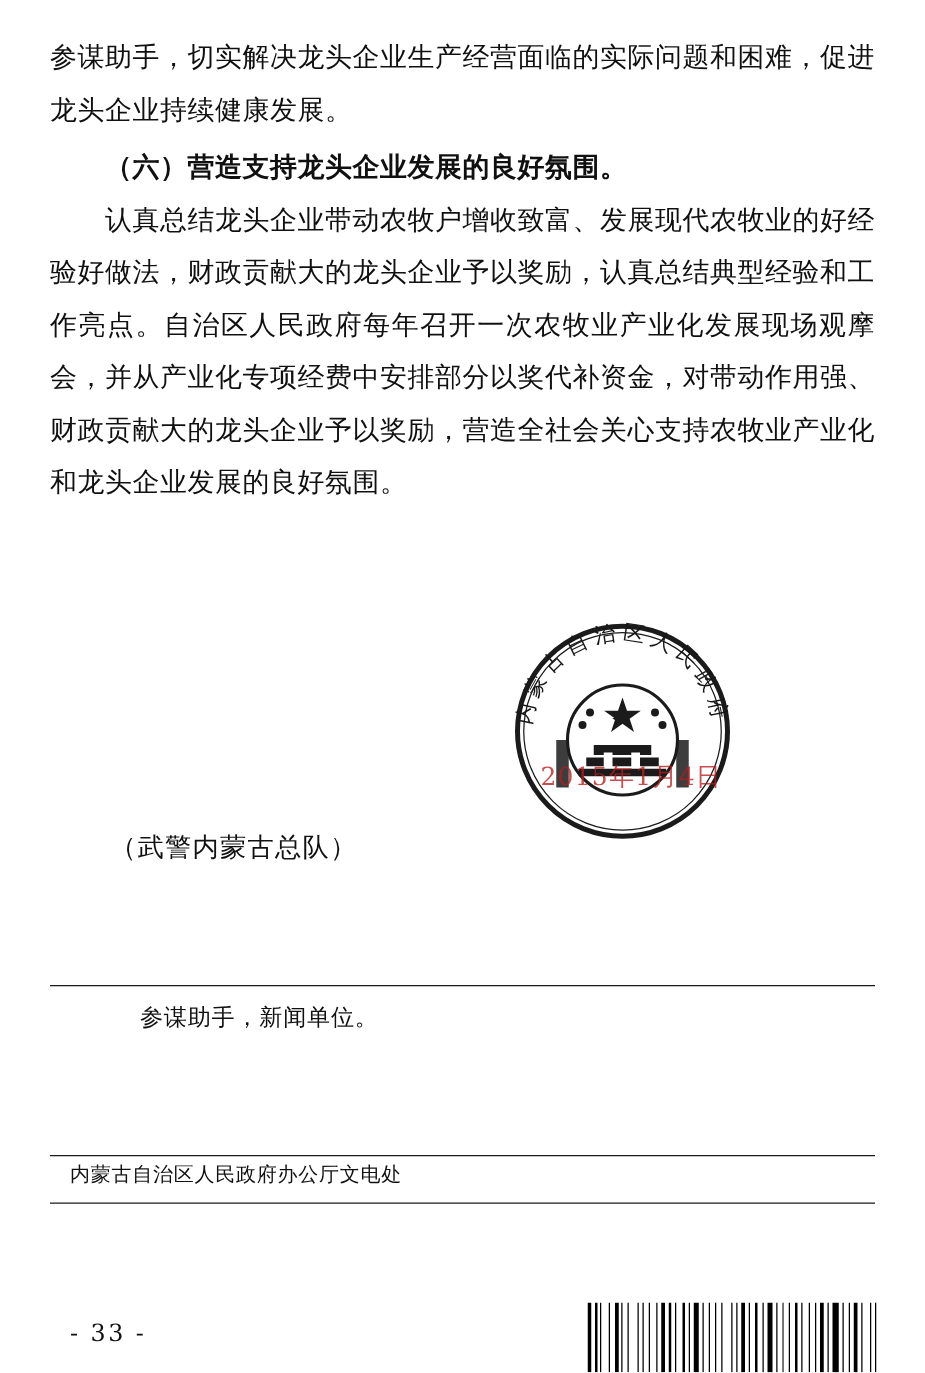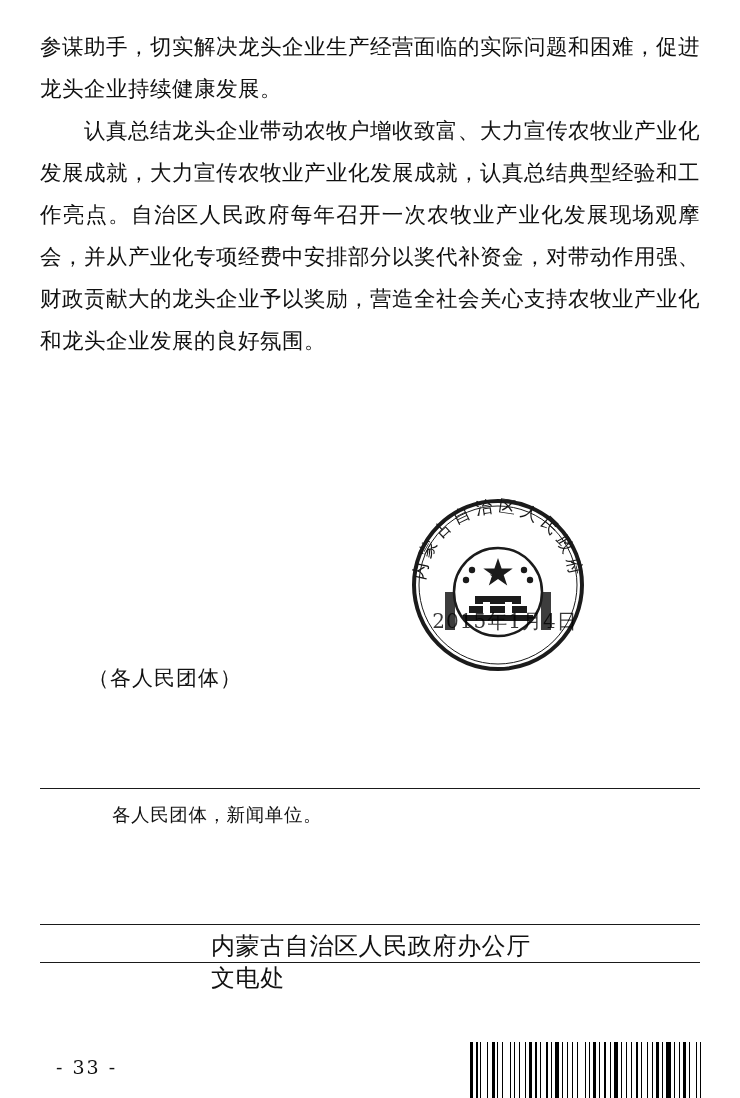--- a/index.html
+++ b/index.html
@@ -67,21 +67,21 @@
     height: 186px;
   }
   .seal-date {
     position: absolute;
     left: 5px;
     top: 116px;
     width: 190px;
     text-align: center;
     font-size: 20px;
     letter-spacing: 1px;
-    color: #000000;
+    color: #b91c1c;
     opacity: 0.78;
   }
 
   
   .public-note {
     position: absolute;
     left: 88px;
     top: 664px;
     font-size: 21px;
     letter-spacing: 1px;
@@ -118,25 +118,25 @@
   }
   .cc-line.indent2 {
     padding-left: 56px;
   }
 
   .issuer-row {
     position: absolute;
     left: 56px;
     top: 930px;
     width: 640px;
-    font-size: 24px;
+    font-size: 16px;
     letter-spacing: 0.6px;
     color: #111;
     display: flex;
-    justify-content: center;
+    justify-content: flex-start;
   }
   .issuer-org { width: 330px; }
   .issuer-date { }
 
   
   .page-number {
     position: absolute;
     left: 56px;
     top: 1056px;
     font-size: 19px;
@@ -161,21 +161,22 @@
     margin-right: 1px;
   }
 </style>
 </head>
 <body>
 
 <div class="page">
 
   <div class="body-text">
     <p class="para cont">参谋助手，切实解决龙头企业生产经营面临的实际问题和困难，促进龙头企业持续健康发展。</p>
-    <p class="para indent">认真总结龙头企业带动农牧户增收致富、大力宣传农牧业产业化发展成就，大力宣传农牧业产业化发展成就，认真总结典型经验和工作亮点。自治区人民政府每年召开一次农牧业产业化发展现场观摩会，并从产业化专项经费中安排部分以奖代补资金，对带动作用强、财政贡献大的龙头企业予以奖励，营造全社会关心支持农牧业产业化和龙头企业发展的良好氛围。</p>
+    <p class="para heading">（六）营造支持龙头企业发展的良好氛围。</p>
+    <p class="para indent">认真总结龙头企业带动农牧户增收致富、发展现代农牧业的好经验好做法，财政贡献大的龙头企业予以奖励，认真总结典型经验和工作亮点。自治区人民政府每年召开一次农牧业产业化发展现场观摩会，并从产业化专项经费中安排部分以奖代补资金，对带动作用强、财政贡献大的龙头企业予以奖励，营造全社会关心支持农牧业产业化和龙头企业发展的良好氛围。</p>
   </div>
 
   <div class="seal-area">
     <svg class="seal" viewBox="0 0 186 186">
       <defs>
         <path id="arcTop" d="M 20 93 A 73 73 0 0 1 166 93" fill="none"></path>
       </defs>
       <circle cx="93" cy="93" r="84" fill="none" stroke="#1b1b1b" stroke-width="4"></circle>
       <circle cx="93" cy="93" r="79" fill="none" stroke="#1b1b1b" stroke-width="1"></circle>
       <text font-family="'DejaVu Serif','Liberation Serif',serif" font-size="17" fill="#171717" letter-spacing="5">
@@ -193,26 +194,26 @@
       <rect x="64" y="114" width="58" height="7" fill="#1b1b1b"></rect>
       <rect x="58" y="123" width="70" height="6" fill="#1b1b1b"></rect>
       <rect x="78" y="110" width="7" height="12" fill="#ffffff"></rect>
       <rect x="100" y="110" width="7" height="12" fill="#ffffff"></rect>
       <path d="M 40 100 L 50 100 L 50 138 L 40 138 Z" fill="#1b1b1b" opacity="0.85"></path>
       <path d="M 136 100 L 146 100 L 146 138 L 136 138 Z" fill="#1b1b1b" opacity="0.85"></path>
     </svg>
     <div class="seal-date">2015年1月4日</div>
   </div>
 
-  <div class="public-note">（各人民团体）</div>
+  <div class="public-note">（武警内蒙古总队）</div>
 
   <div class="rule rule-top"></div>
 
   <div class="cc-block">
-    <div class="cc-line indent1">各人民团体，新闻单位。</div>
+    <div class="cc-line indent1">参谋助手，新闻单位。</div>
   </div>
 
   <div class="rule rule-mid"></div>
 
   <div class="issuer-row">
     <div class="issuer-org">内蒙古自治区人民政府办公厅文电处</div>
   </div>
 
   <div class="rule rule-bot"></div>
 

